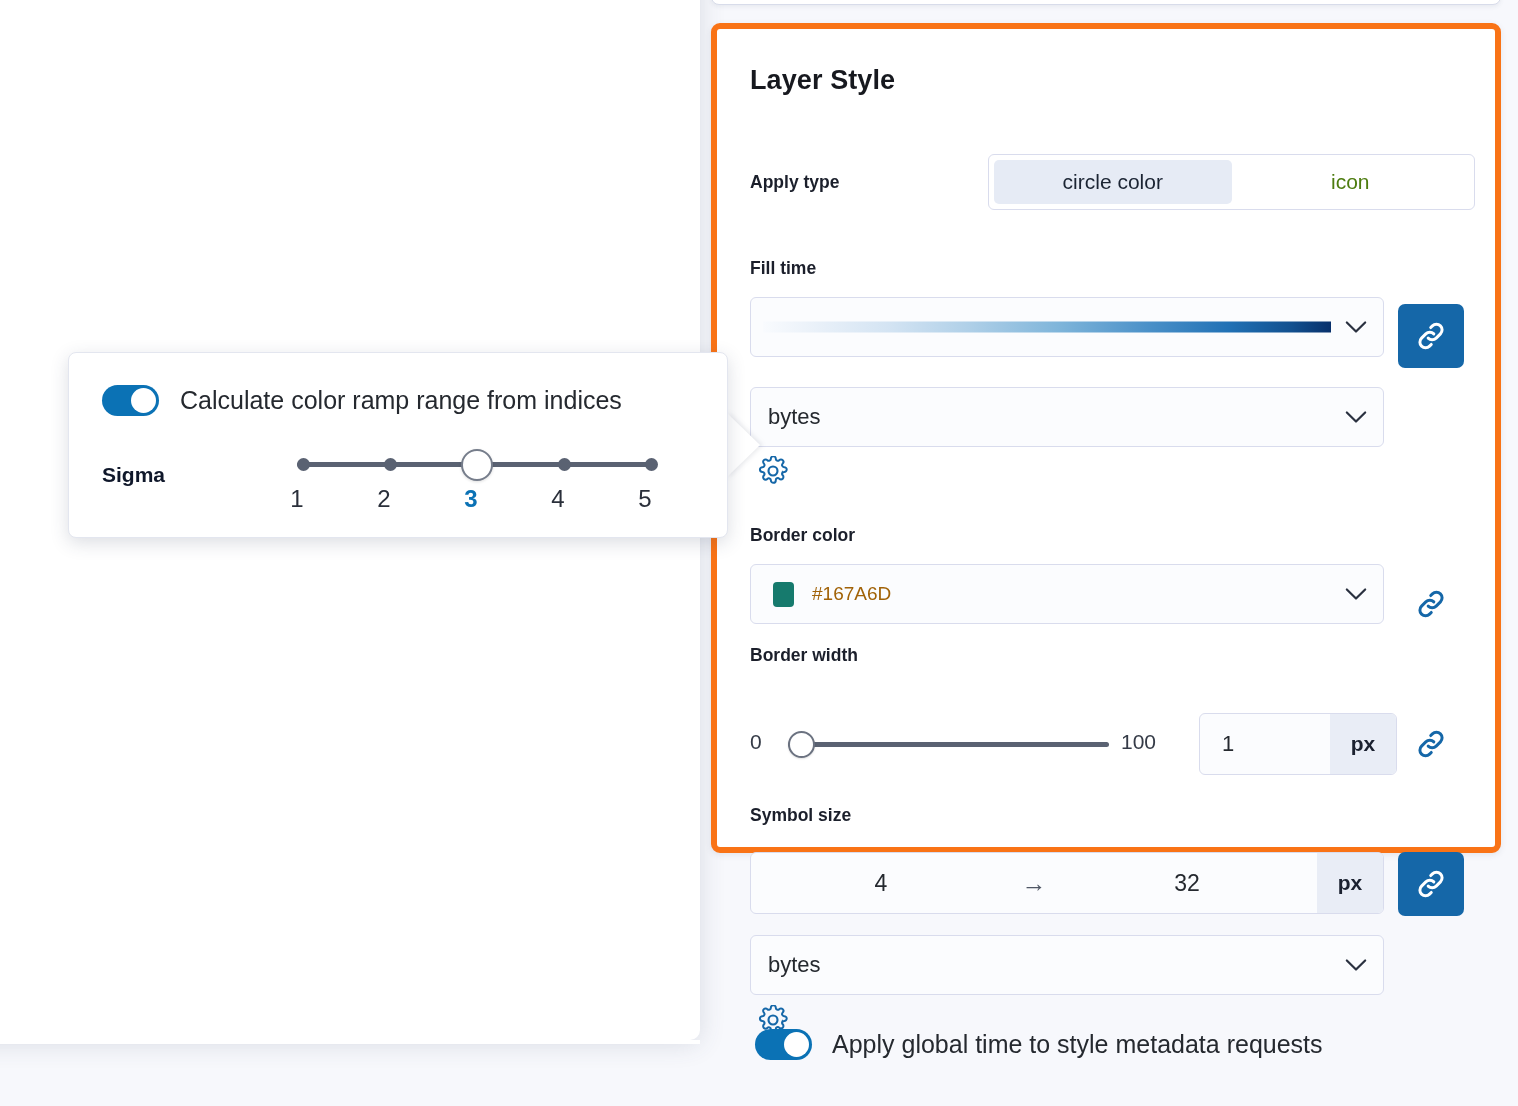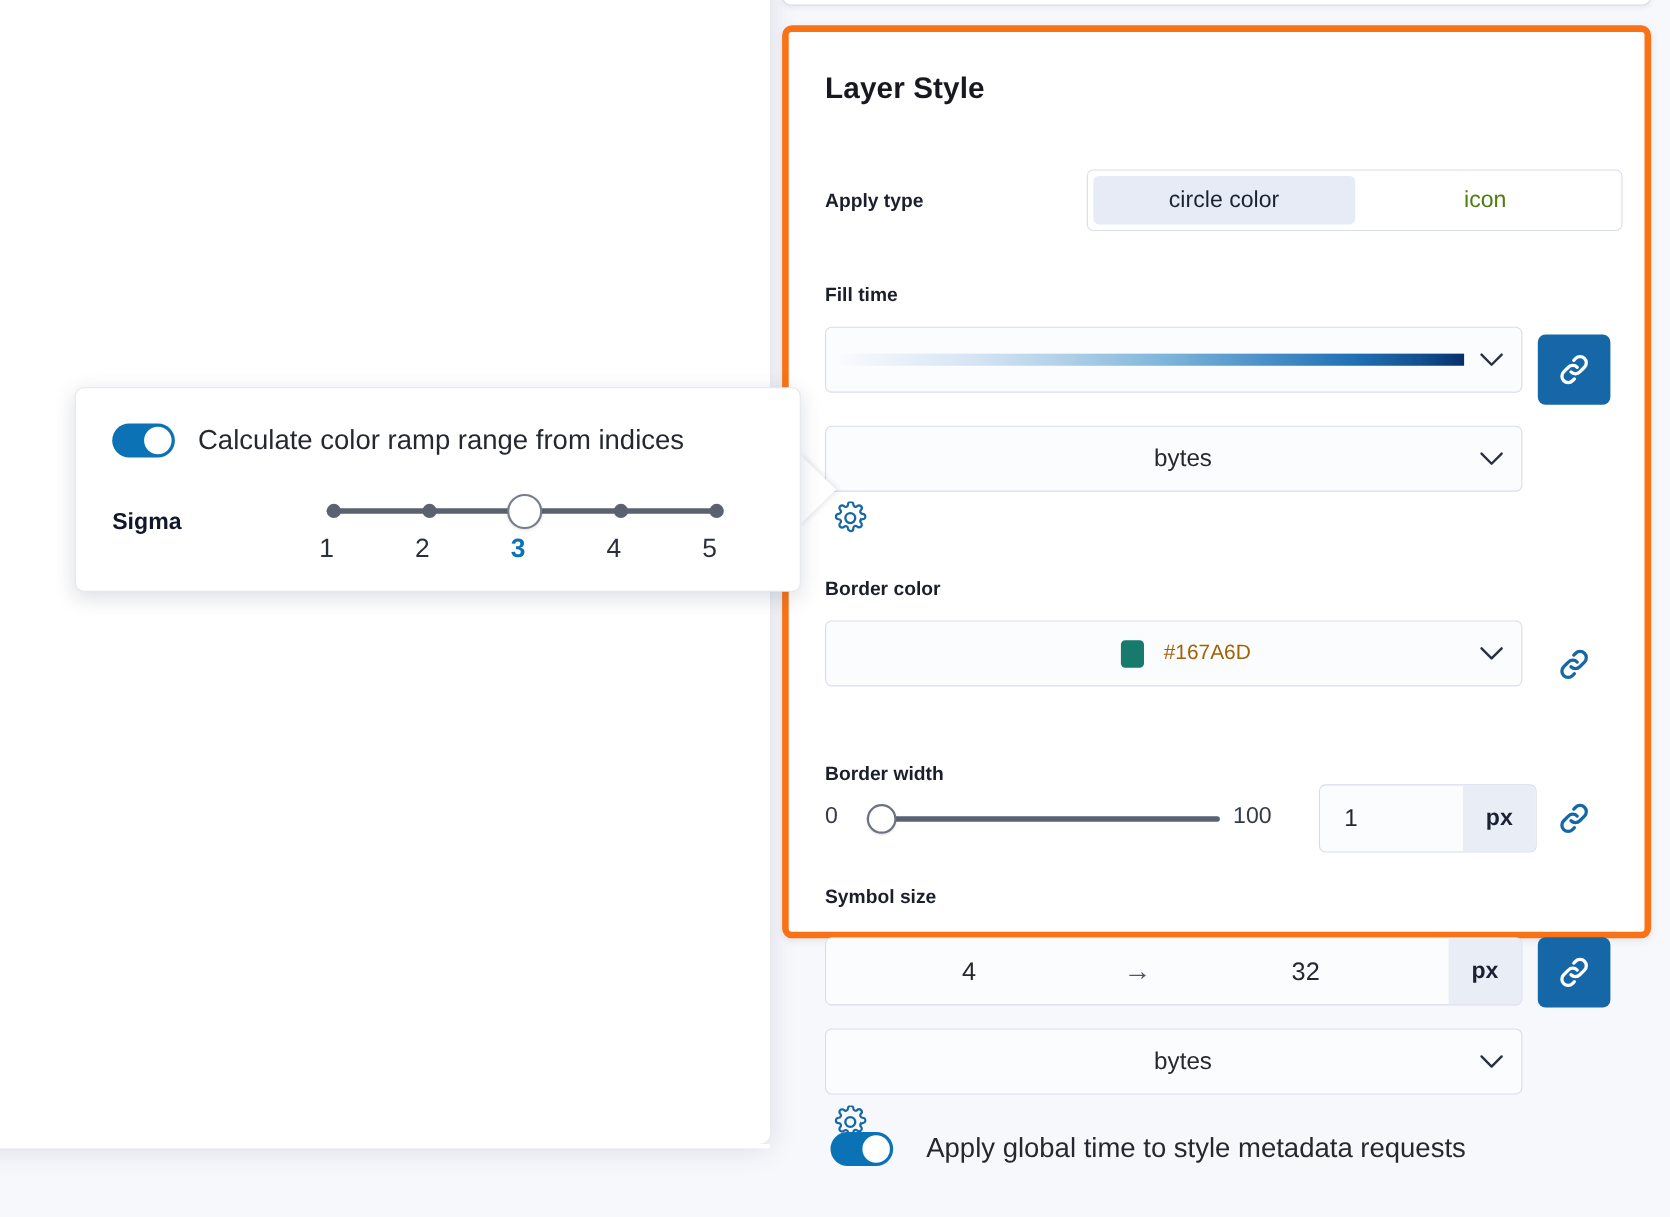--- a/index.html
+++ b/index.html
@@ -71,28 +71,28 @@
     flex: 1; height: 100%;
     display: flex; align-items: center; justify-content: center;
     font-size: 21px; border-radius: 5px; cursor: pointer;
     color: #4d7c0f;
   }
   .seg.active { background: #e6ebf5; color: #1b2433; font-weight: 500; }
 
   
   .lbl-fill      { position:absolute; left:33px; top:229px; }
   .lbl-border-c  { position:absolute; left:33px; top:496px; }
-  .lbl-border-w  { position:absolute; left:33px; top:664px; }
+  .lbl-border-w  { position:absolute; left:33px; top:616px; }
   .lbl-symsize   { position:absolute; left:33px; top:776px; }
 
   .control {
     position: absolute;
     border: 1px solid #d9dced; border-radius: 6px;
     background: #fbfcfe;
-    display: flex; align-items: center; justify-content: center;
+    display: flex; align-items: center;
   }
 
   
   .fill-select { left: 33px; top: 268px; width: 634px; height: 60px; }
   .ramp {
     position: absolute; left: 12px; top: 50%; transform: translateY(-50%);
     width: 568px; height: 11px;
     background: linear-gradient(to right,
        #f9fbfe 0%, #eaf1f9 9%, #d4e4f3 22%, #b0d0e8 36%,
        #7fb5da 52%, #4a90c8 68%, #2171b5 82%, #12508f 93%, #08306b 100%);
@@ -174,21 +174,21 @@
     background: #fbfcfe; display: flex; align-items: center; overflow: hidden;
   }
   .size-min, .size-max {
     flex: 1; text-align: center; font-size: 23px; color: #25292f;
   }
   .size-arrow { width: 46px; text-align: center; font-size: 25px; color: #4f5664; }
 
   
   .bottom-toggle {
     position: absolute; left: 38px; top: 1000px;
-    display: flex; align-items: center; gap: 30px;
+    display: flex; align-items: center; gap: 20px;
   }
   .switch {
     width: 57px; height: 31px; border-radius: 16px; background: #0b72b5;
     position: relative; flex: none; cursor: pointer;
   }
   .switch .knob {
     position: absolute; right: 3px; top: 3px;
     width: 25px; height: 25px; border-radius: 50%; background: #fff;
   }
   .bottom-toggle-label { font-size: 25px; color: #25292f; }

